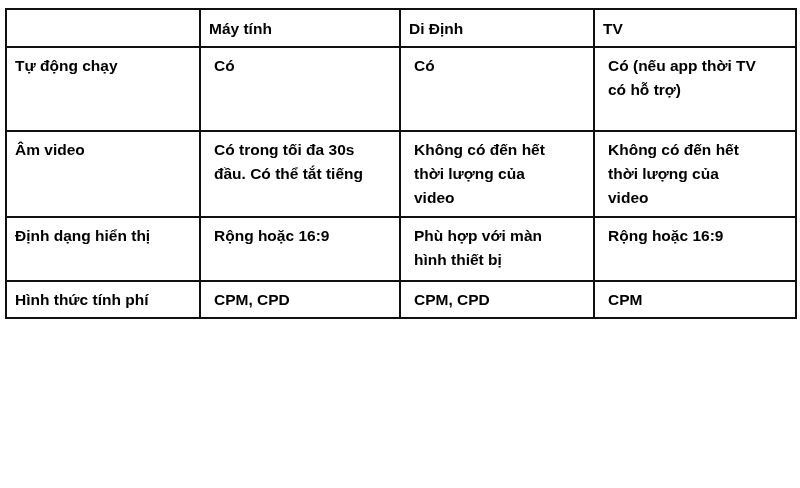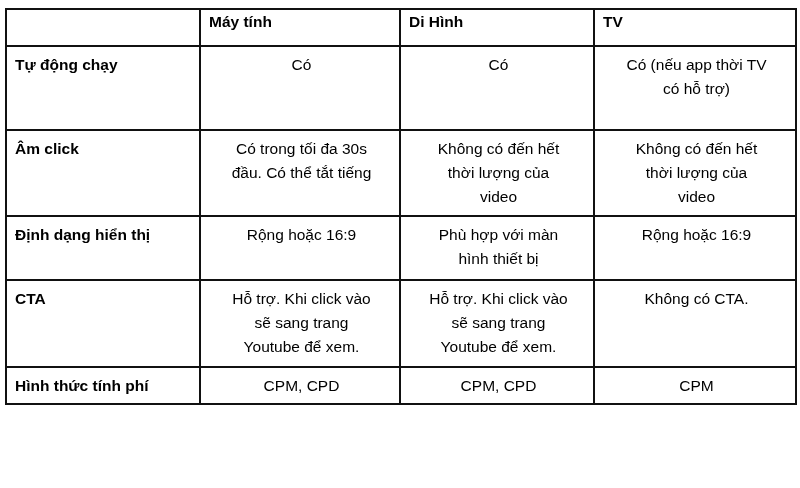--- a/index.html
+++ b/index.html
@@ -36,26 +36,25 @@
     padding: 6px 10px 5px 8px;
     box-sizing: border-box;
     white-space: pre-line;
     overflow: hidden;
   }
   table.cmp th {
     font-weight: bold;
     text-align: left;
   }
   table.cmp td {
-    font-weight: normal;
+    font-weight: bold;
     padding-left: 13px;
-    text-align: center;
   }
   table.cmp thead th {
-    padding-top: 0;
+    padding-top: 7px;
   }
   
   tr.h-head  { height: 37px; }
   tr.h-r0 { height: 84px; }
   tr.h-r1 { height: 86px; }
   tr.h-r2 { height: 64px; padding-left: 37px; }
   tr.h-r3 { height: 39px; }
   tr.h-r4 { height: 43px; }
   tr.h-r5 { height: 87px; }
   tr.h-r6 { height: 34px; }
@@ -68,60 +67,50 @@
     <colgroup>
       <col class="c0">
         <col class="c1">
         <col class="c2">
         <col class="c3">
     </colgroup>
     <thead>
       <tr class="h-head">
         <th></th>
         <th>Máy tính</th>
-        <th>Di Hình</th>
+        <th>Di Định</th>
         <th>TV</th>
       </tr>
     </thead>
     <tbody>
       <tr class="h-r0">
         <th>Tự động chạy</th>
         <td>Có</td>
         <td>Có</td>
         <td>Có (nếu app thời TV
 có hỗ trợ)</td>
       </tr>
       <tr class="h-r1">
-        <th>Âm click</th>
+        <th>Âm video</th>
         <td>Có trong tối đa 30s
 đầu. Có thể tắt tiếng</td>
         <td>Không có đến hết
 thời lượng của
 video</td>
         <td>Không có đến hết
 thời lượng của
 video</td>
       </tr>
       <tr class="h-r2">
         <th>Định dạng hiển thị</th>
         <td>Rộng hoặc 16:9</td>
         <td>Phù hợp với màn
 hình thiết bị</td>
         <td>Rộng hoặc 16:9</td>
       </tr>
-      <tr class="h-r5">
-        <th>CTA</th>
-        <td>Hỗ trợ. Khi click vào
-sẽ sang trang
-Youtube để xem.</td>
-        <td>Hỗ trợ. Khi click vào
-sẽ sang trang
-Youtube để xem.</td>
-        <td>Không có CTA.</td>
-      </tr>
       <tr class="h-r6">
         <th>Hình thức tính phí</th>
         <td>CPM, CPD</td>
         <td>CPM, CPD</td>
         <td>CPM</td>
       </tr>
     </tbody>
   </table>
 </div>
 

